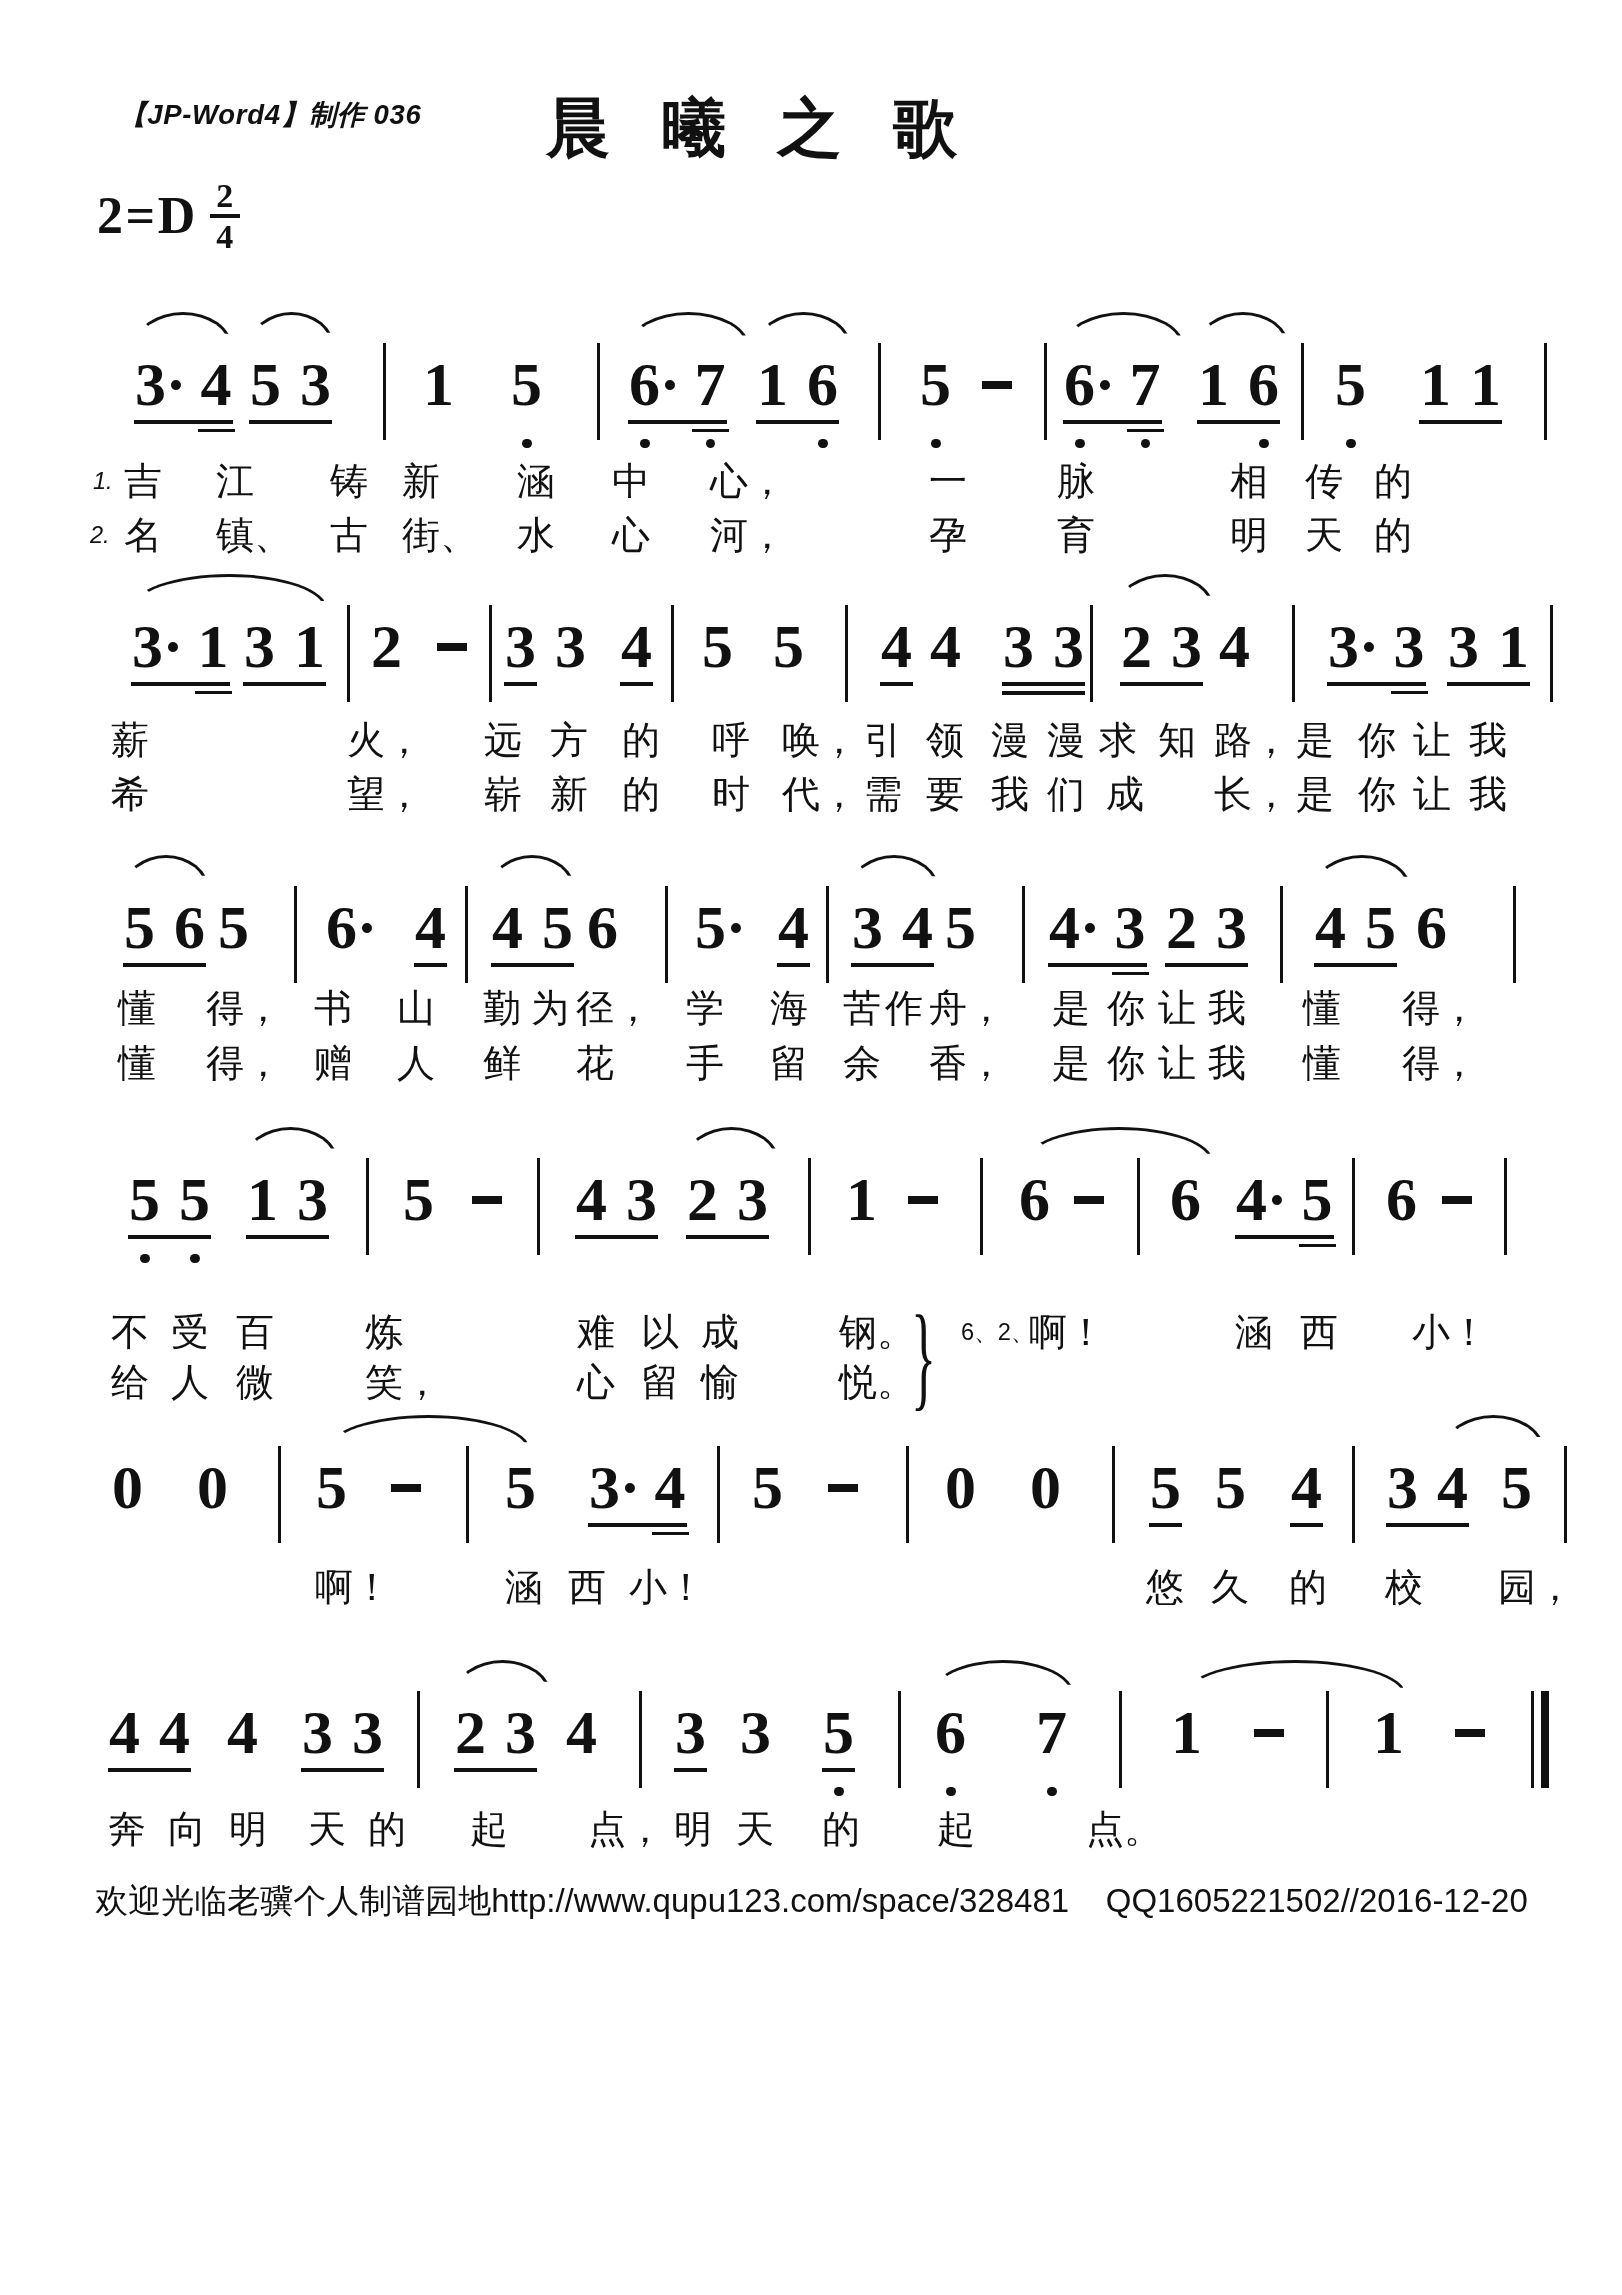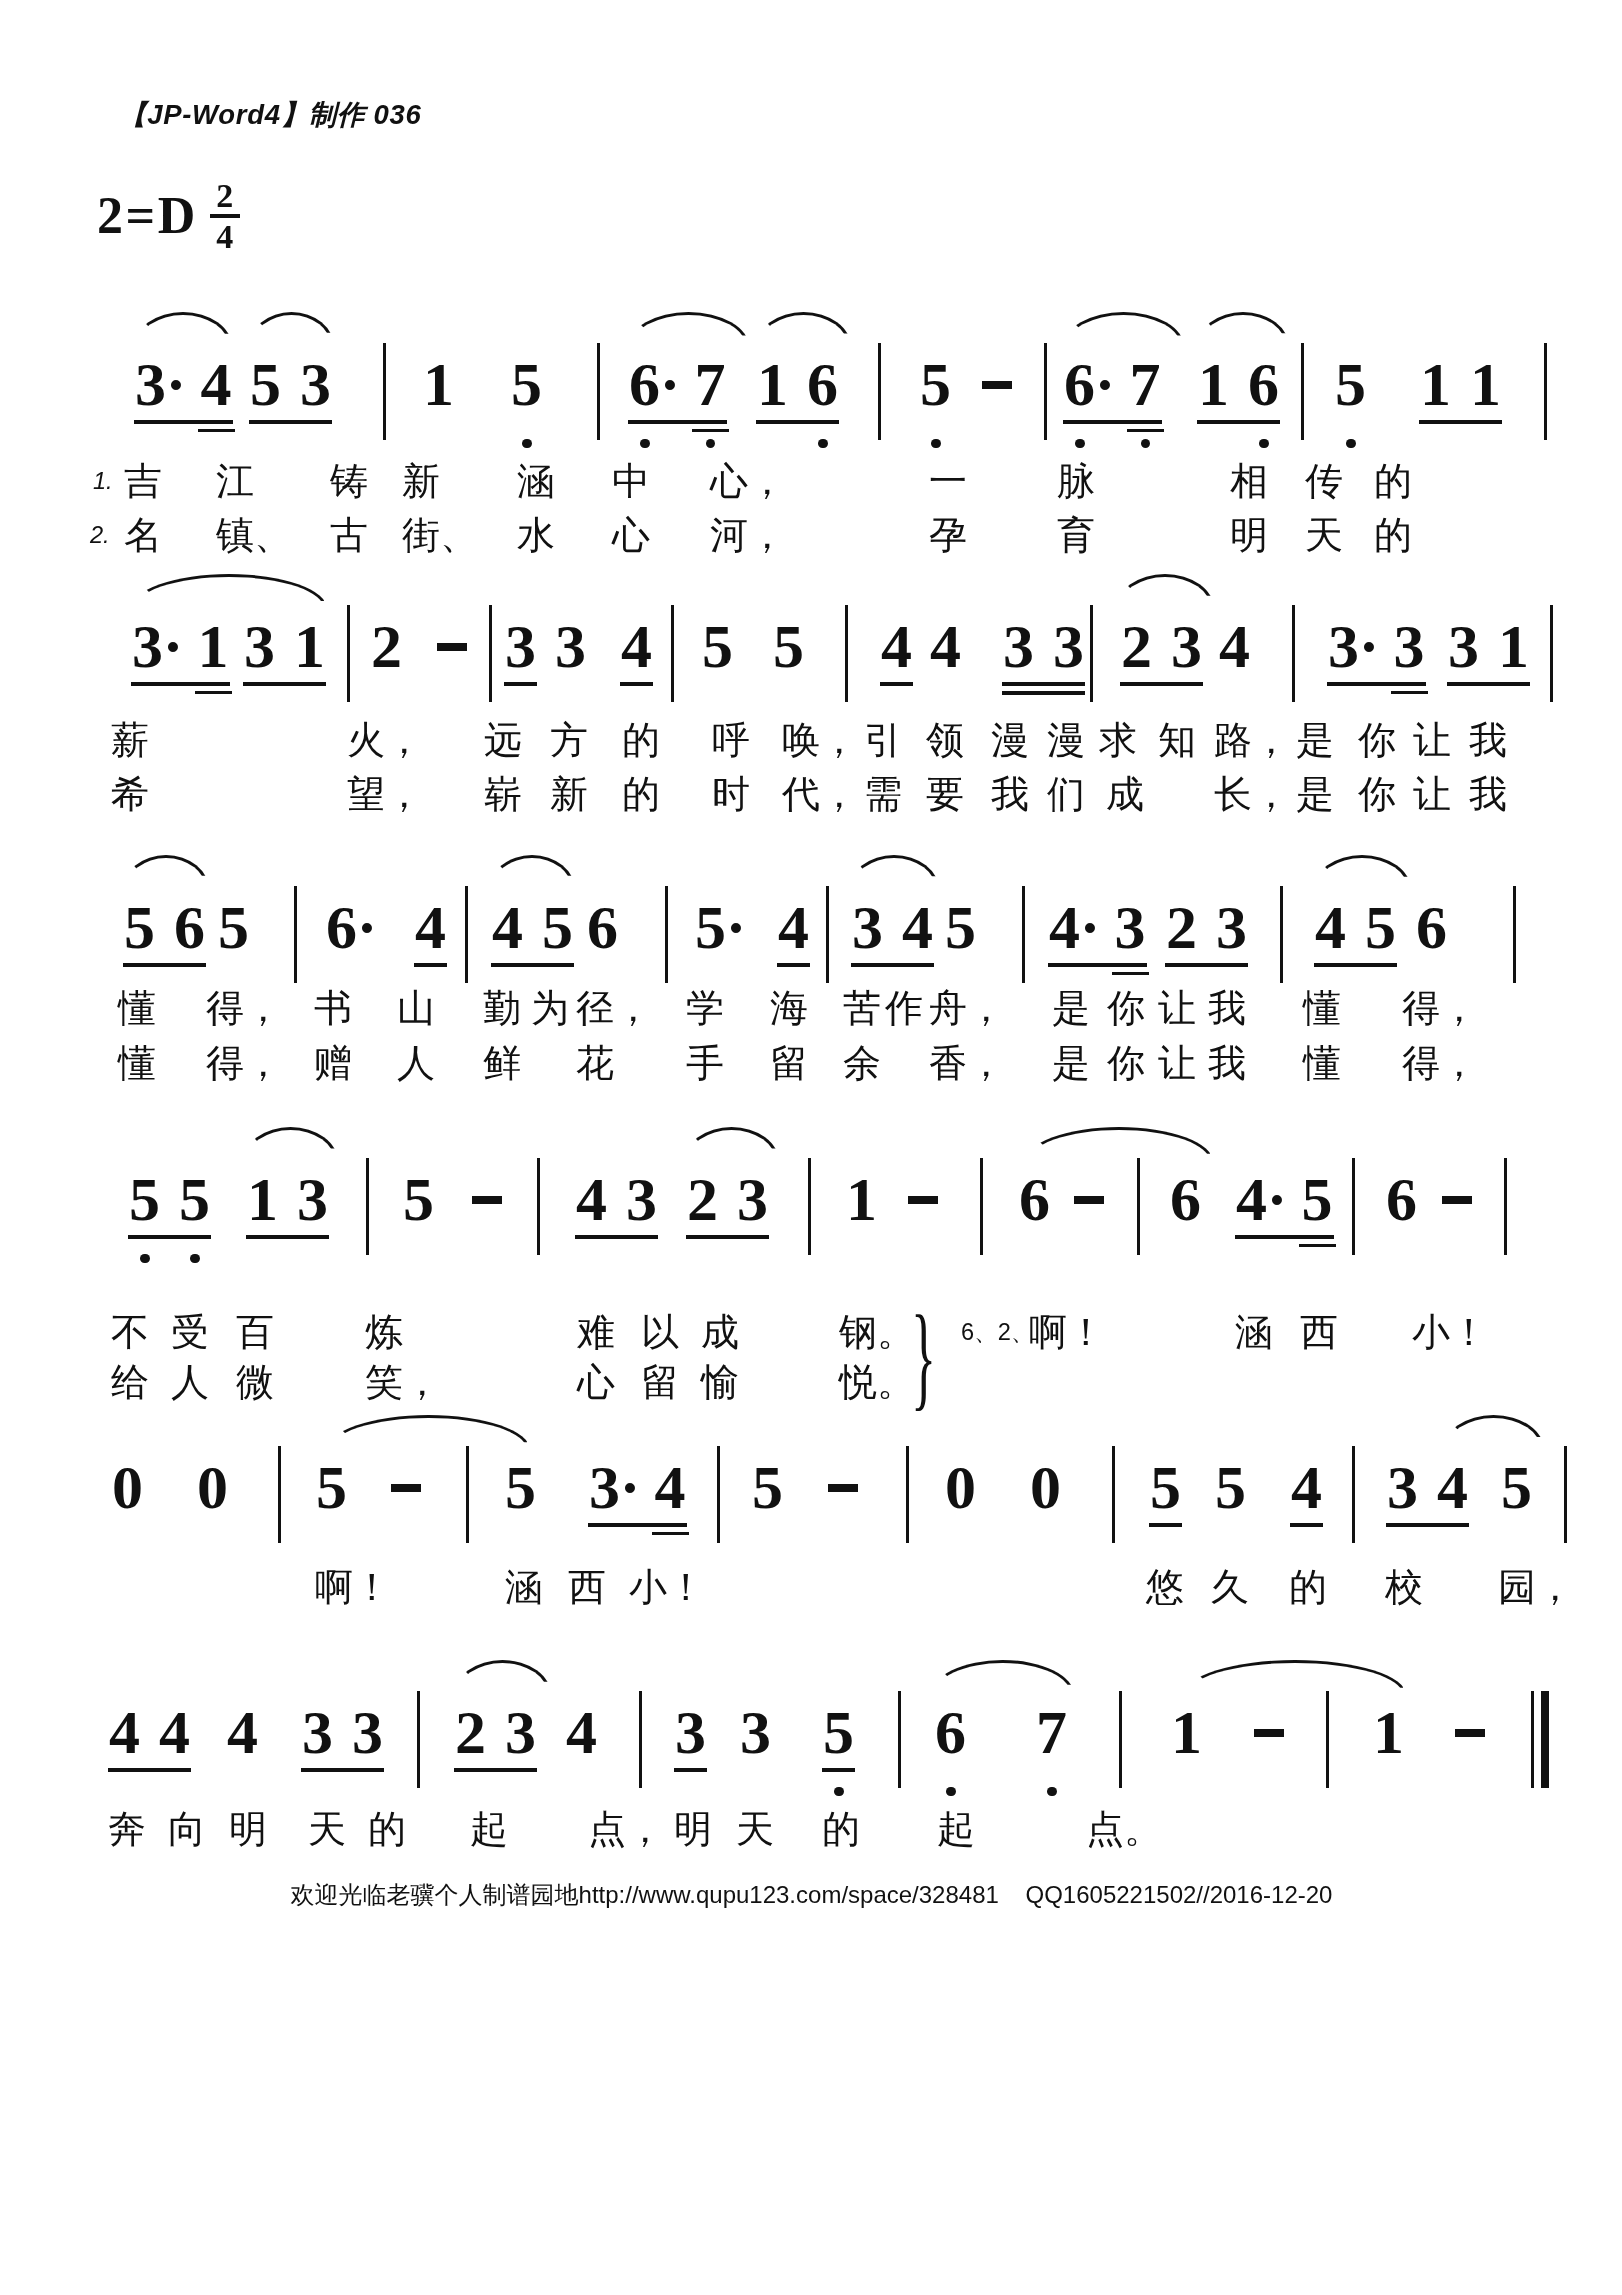--- a/index.html
+++ b/index.html
@@ -33,28 +33,29 @@
   .adot{font-size:37px;line-height:65px;align-self:center;margin-left:2.6px;}
   .xl{position:absolute;left:-1.3px;width:37px;top:77px;height:3.3px;background:#111;}
   .ld{position:absolute;left:12.4px;top:87px;width:9.2px;height:9.2px;border-radius:50%;background:#111;}
   .dash{width:30px;height:7.2px;background:#111;margin-top:29.4px;}
   .lyr{position:absolute;font-size:38px;line-height:46px;white-space:nowrap;}
   .vnum{font-size:23.6px;font-style:italic;}
   .small{font-size:23.6px;}
   .brace{position:absolute;font-size:116px;line-height:116px;font-weight:200;
          transform:scaleX(0.45);transform-origin:left top;font-family:"Liberation Serif",serif;}
   
-  .info{position:absolute;left:0;top:1879px;width:1623px;text-align:center;font-size:24px;white-space:pre;}
+  .info{position:absolute;left:0;top:1879px;width:1623px;text-align:center;font-size:33px;white-space:pre;}
   .pageno{position:absolute;left:0;top:2193px;width:1623px;text-align:center;font-size:26px;letter-spacing:1.3px;}
 </style>
 </head>
 <body>
 
 <div class="page">
   <div class="maker">【JP-Word4】制作 036</div>
+  <div class="title">晨 曦 之 歌</div>
 
   <div class="keysig">
     <span class="tonic">2=D</span>
     <span class="frac">
       <span>2</span>
       <span class="fline"></span>
       <span>4</span>
     </span>
   </div>
 

